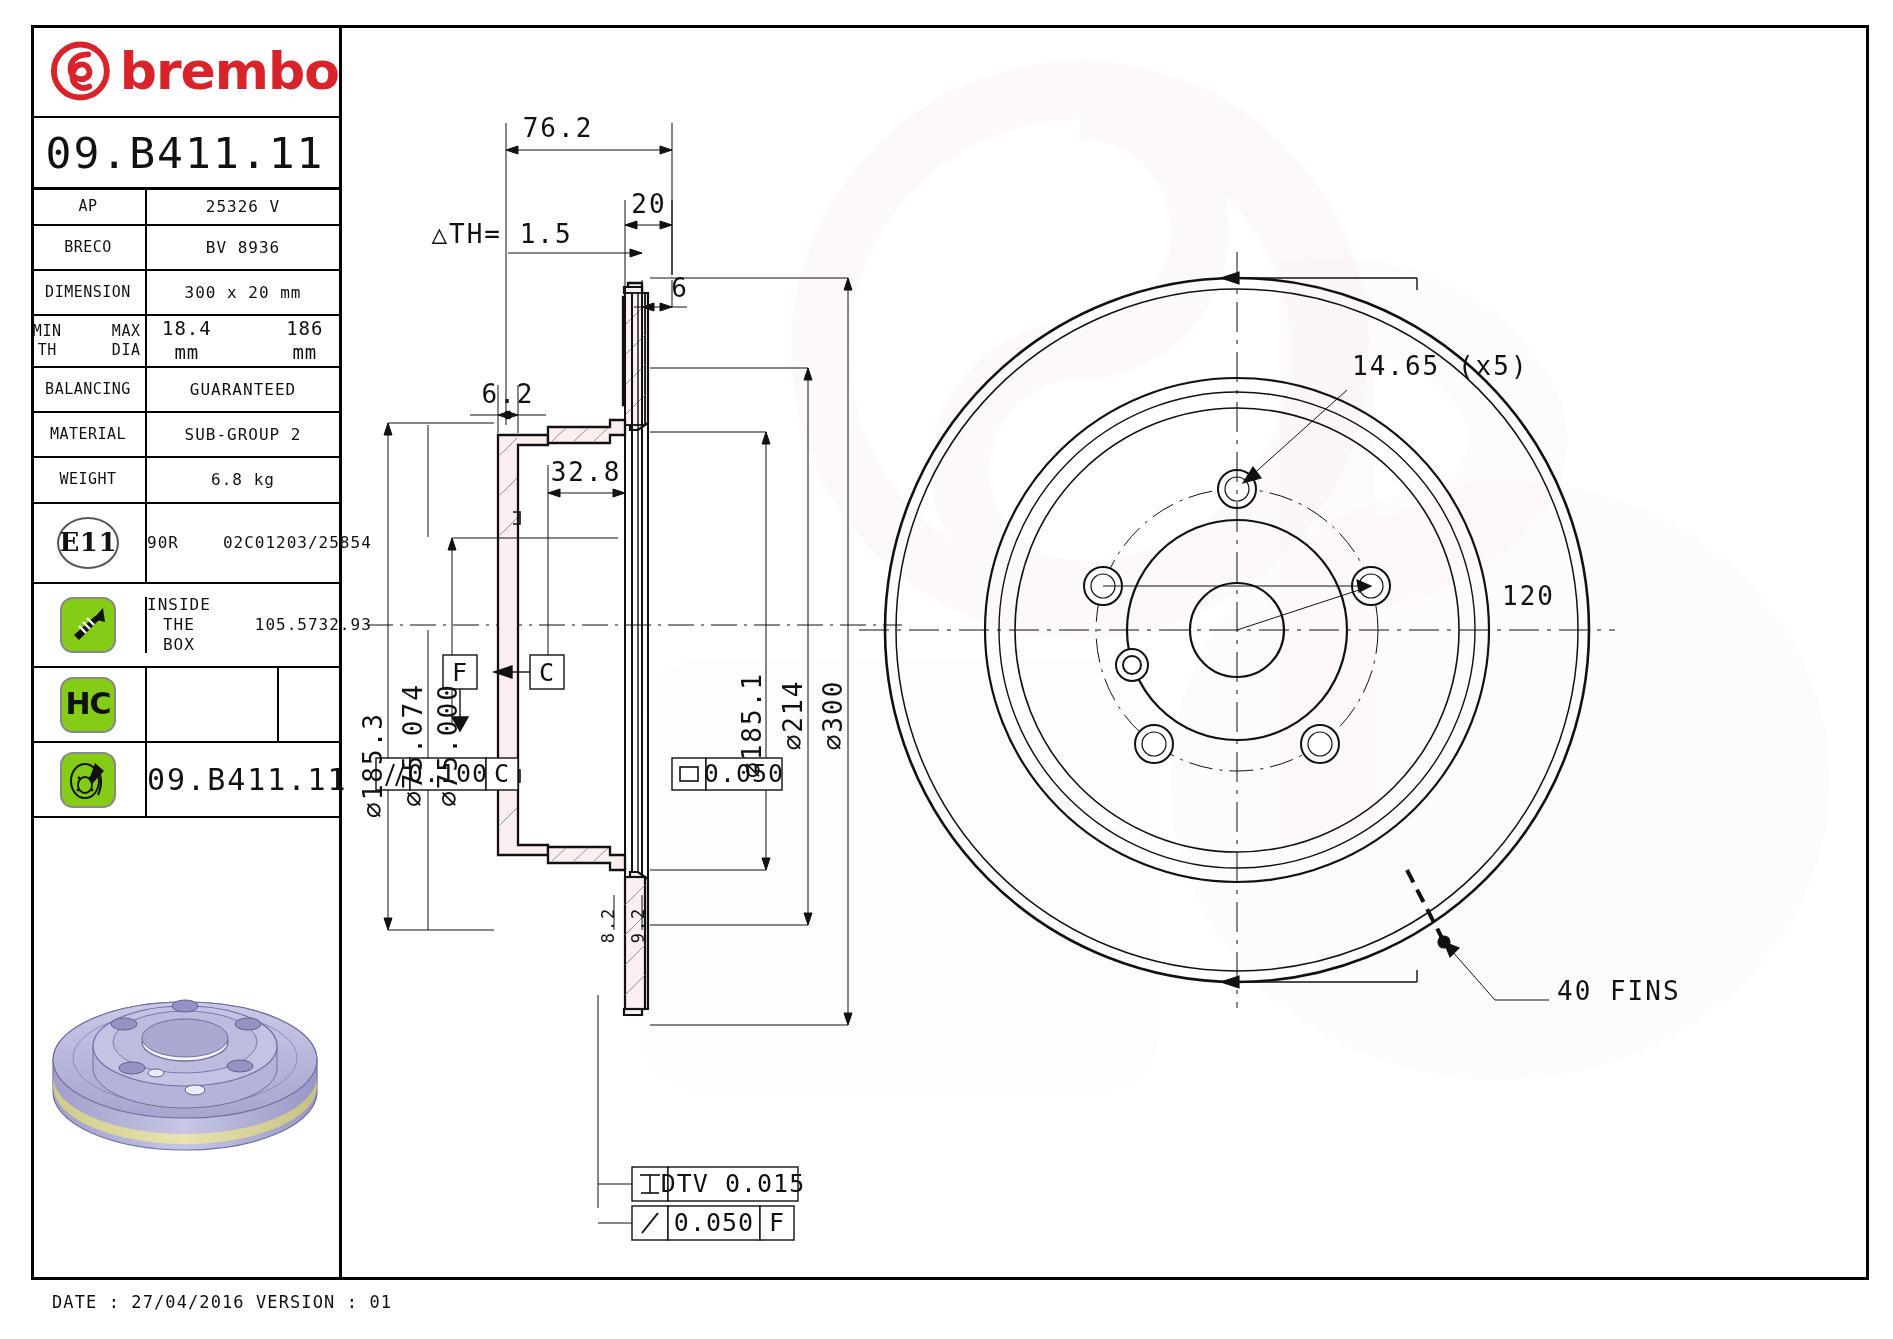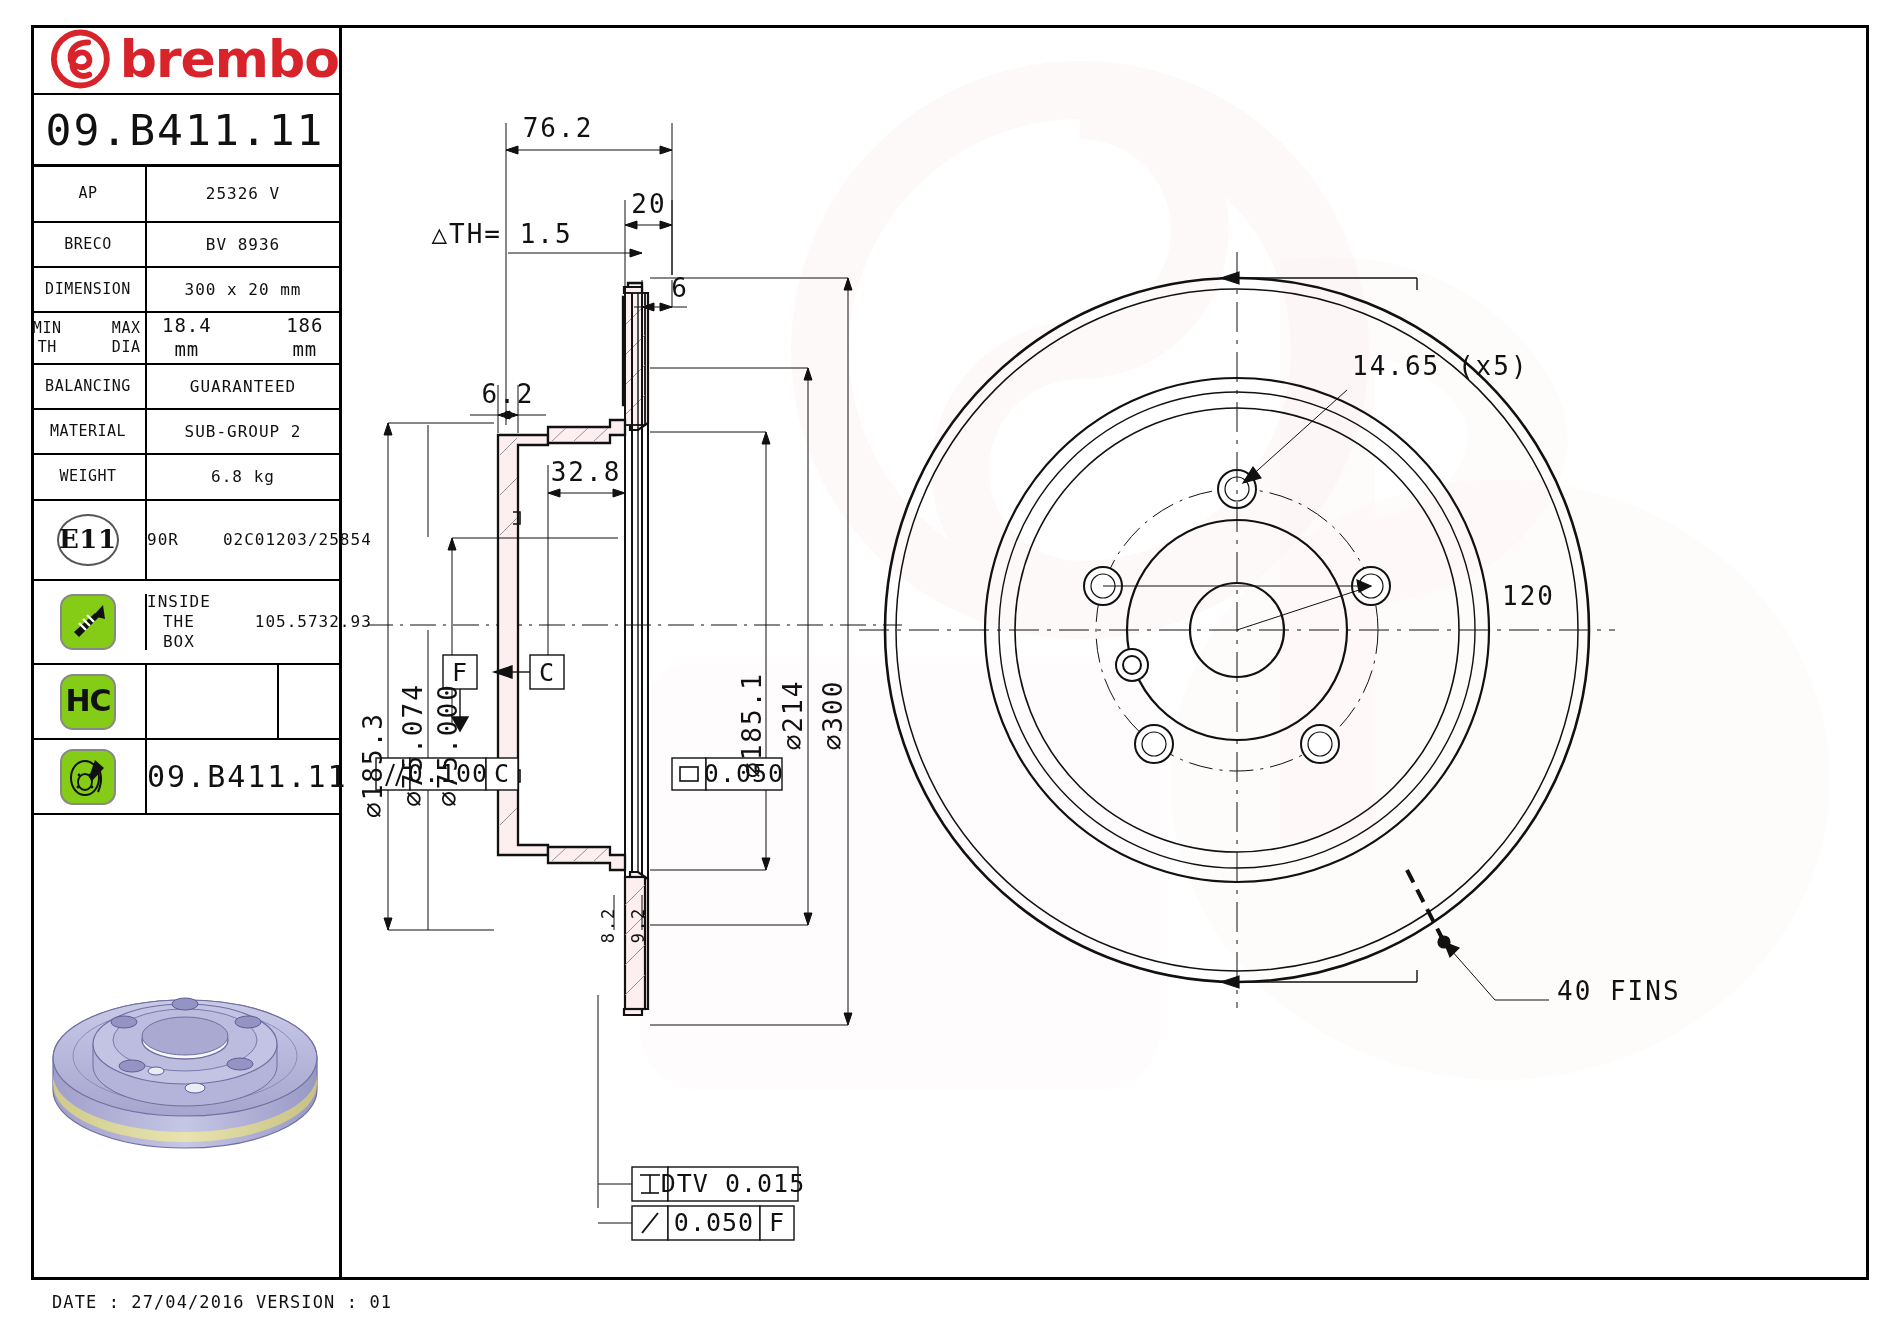--- a/index.html
+++ b/index.html
@@ -39,50 +39,50 @@
     font-size:15px; letter-spacing:.5px; color:#111; text-align:center;
     line-height:1.15;
   }
   .row .val{
     flex:1; display:flex; align-items:center; justify-content:center;
     font-size:16px; color:#111; text-align:center; line-height:1.2;
     letter-spacing:1px;
   }
   .row.tall .val{ font-size:19px; }
 
-  .logo-row{ height:70px; border-bottom:2px solid #000;
+  .logo-row{ height:93px; border-bottom:2px solid #000;
     display:flex; align-items:center; justify-content:flex-start; padding-left:18px; gap:8px; }
   .brembo-word{
     font-family:"DejaVu Sans", sans-serif;
     font-weight:bold; font-size:52px; color:#d8232a; letter-spacing:-1px;
   }
   .partno-row{ height:72px; border-bottom:3px solid #000;
     display:flex; align-items:center; justify-content:center; }
   .partno-row .pn{
     font-size:43px; letter-spacing:2px; color:#111;
   }
 
-  .row.r-ap{ height:56px; }
+  .row.r-ap{ height:36px; }
   .row.r-breco{ height:45px; }
   .row.r-dim{ height:45px; }
   .row.r-minth{ height:52px; }
   .row.r-bal{ height:45px; }
   .row.r-mat{ height:45px; }
   .row.r-weight{ height:46px; }
   .row.r-e11{ height:80px; }
   .row.r-screw{ height:84px;align-items:center; }
   .row.r-hc{ height:75px; }
   .row.r-disc{ height:75px; }
 
   .two-line{ display:flex; flex-direction:row; align-items:center; justify-content:center; line-height:1.25;gap:44px; }
   .lbl .two-line{ font-size:15px; }
 
   .e11-badge{
     width:62px; height:52px; border:2px solid #555; border-radius:50%;
-    display:flex; align-items:center; justify-content:flex-start;
+    display:flex; align-items:center; justify-content:flex-end;
     font-family:"DejaVu Serif", serif; font-weight:bold; font-size:26px; color:#111;
   }
   .icon-box{
     width:56px; height:56px; border:2px solid #888; border-radius:13px;
     display:flex; align-items:center; justify-content:center;
     background:#84cc16; overflow:hidden;
   }
   .hc-text{ font-family:"DejaVu Sans", sans-serif; font-weight:bold; font-size:30px; color:#111; letter-spacing:-1px;}
 
   .row.r-hc .val{ padding:0; }

